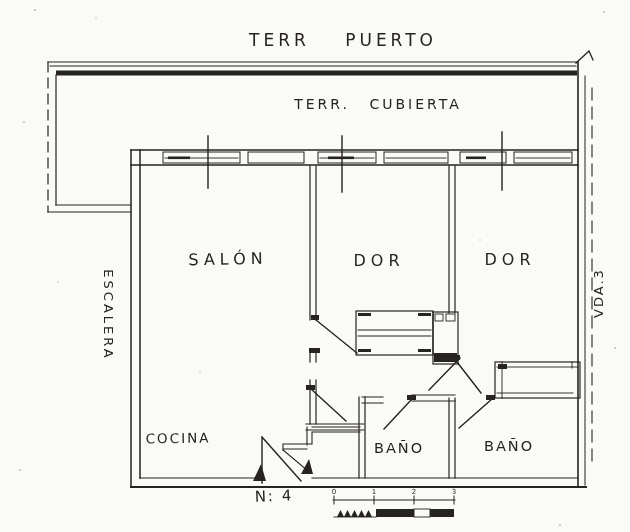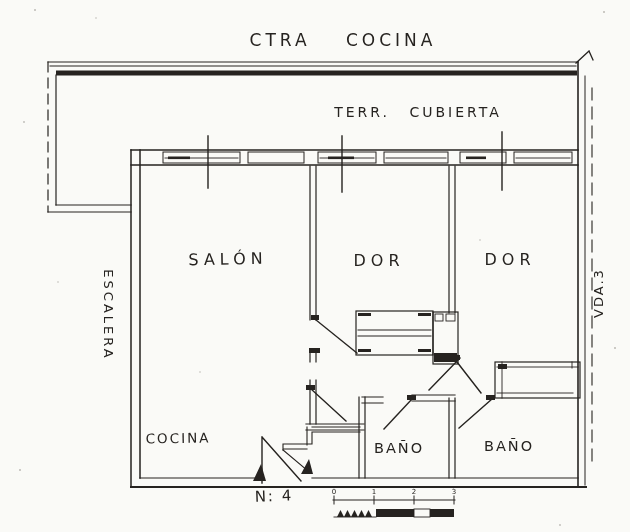--- a/index.html
+++ b/index.html
@@ -144,23 +144,23 @@
       <circle cx="24" cy="122" r="0.9"></circle>
       <circle cx="615" cy="348" r="1"></circle>
       <circle cx="58" cy="282" r="0.8"></circle>
       <circle cx="20" cy="470" r="1"></circle>
       <circle cx="480" cy="240" r="0.8"></circle>
       <circle cx="200" cy="372" r="0.8"></circle>
       <circle cx="560" cy="525" r="0.9"></circle>
     </g>
   </svg>
 
-  <div class="lbl lbl-street" style="left:343px; top:40px;">CTRA COCINA</div>
+  <div class="lbl lbl-street" style="left:343px; top:40px;">TERR PUERTO</div>
 
-  <div class="lbl lbl-terrace" style="left:378px; top:112px;margin-left:40px;">TERR. CUBIERTA</div>
+  <div class="lbl lbl-terrace" style="left:378px; top:104px;">TERR. CUBIERTA</div>
 
   <div class="lbl lbl-room tilt-1" style="left:228px; top:259px;">SALÓN</div>
 
   <div class="lbl lbl-room" style="left:379px; top:260px;">DOR</div>
 
   <div class="lbl lbl-room" style="left:510px; top:259px;">DOR</div>
 
   <div class="lbl lbl-small tilt-1" style="left:178px; top:438px;">COCINA</div>
 
   <div class="lbl lbl-bath" style="left:399px; top:448px;">BAÑO</div>

